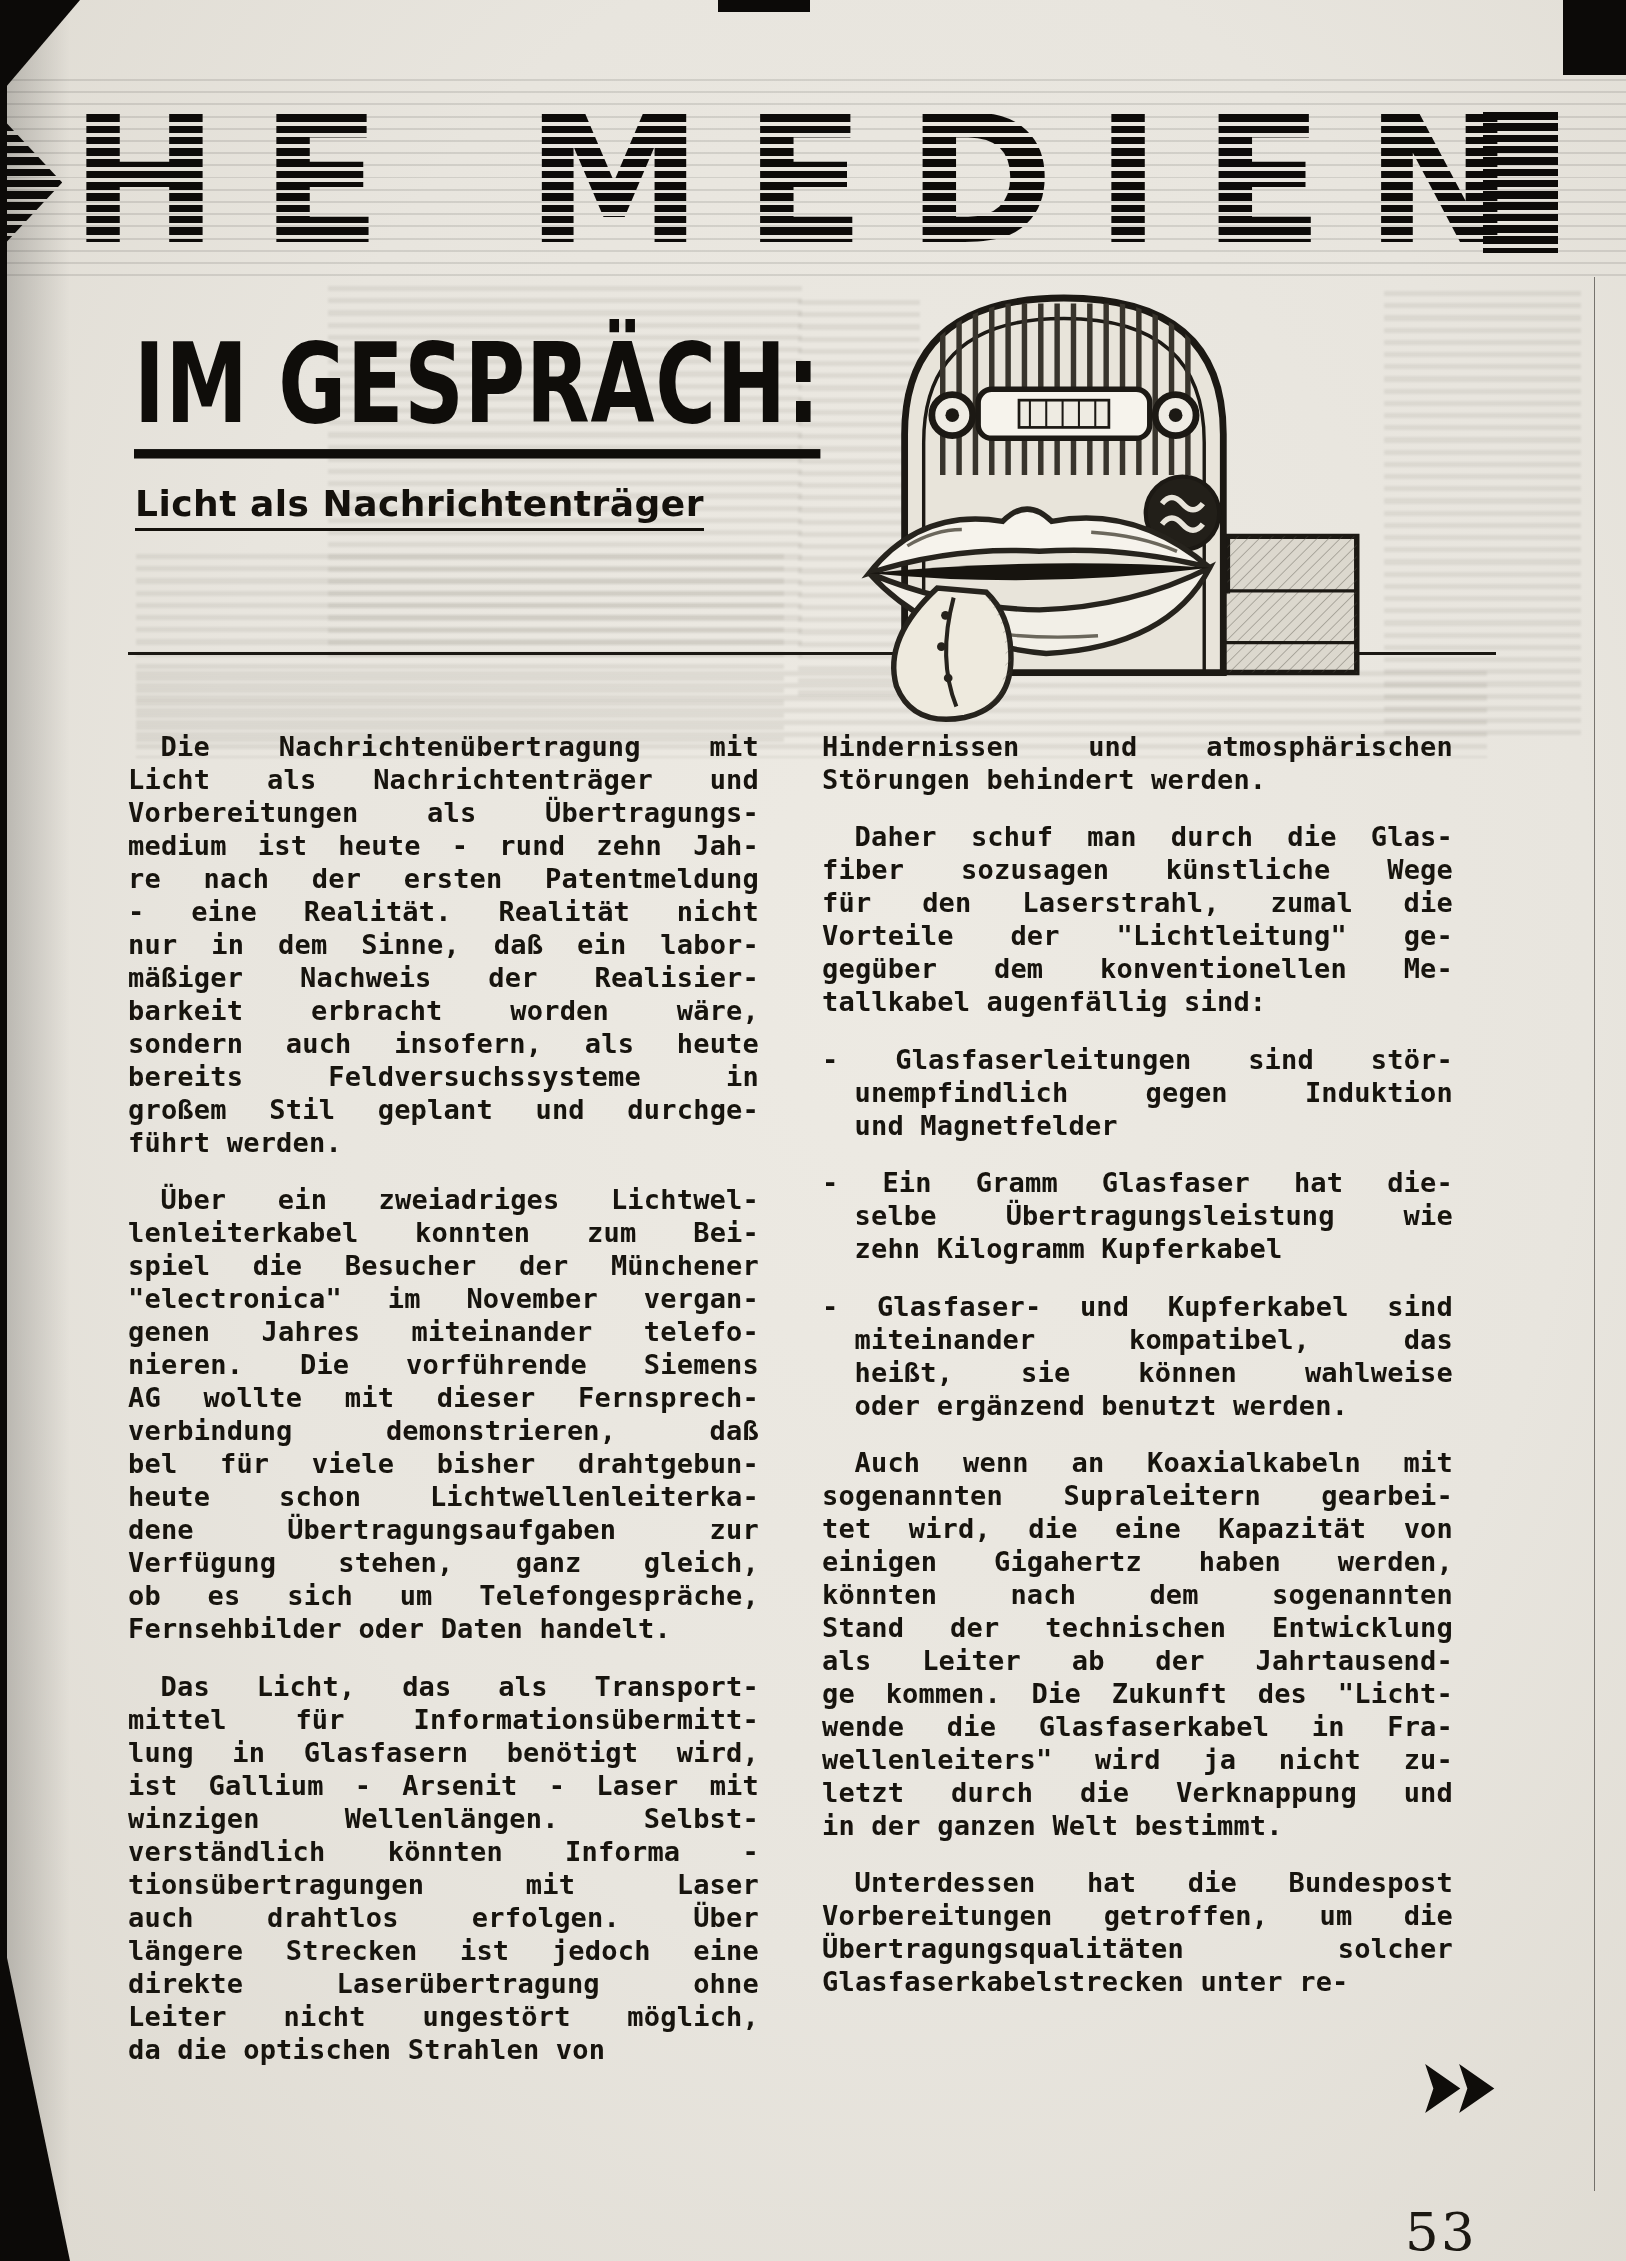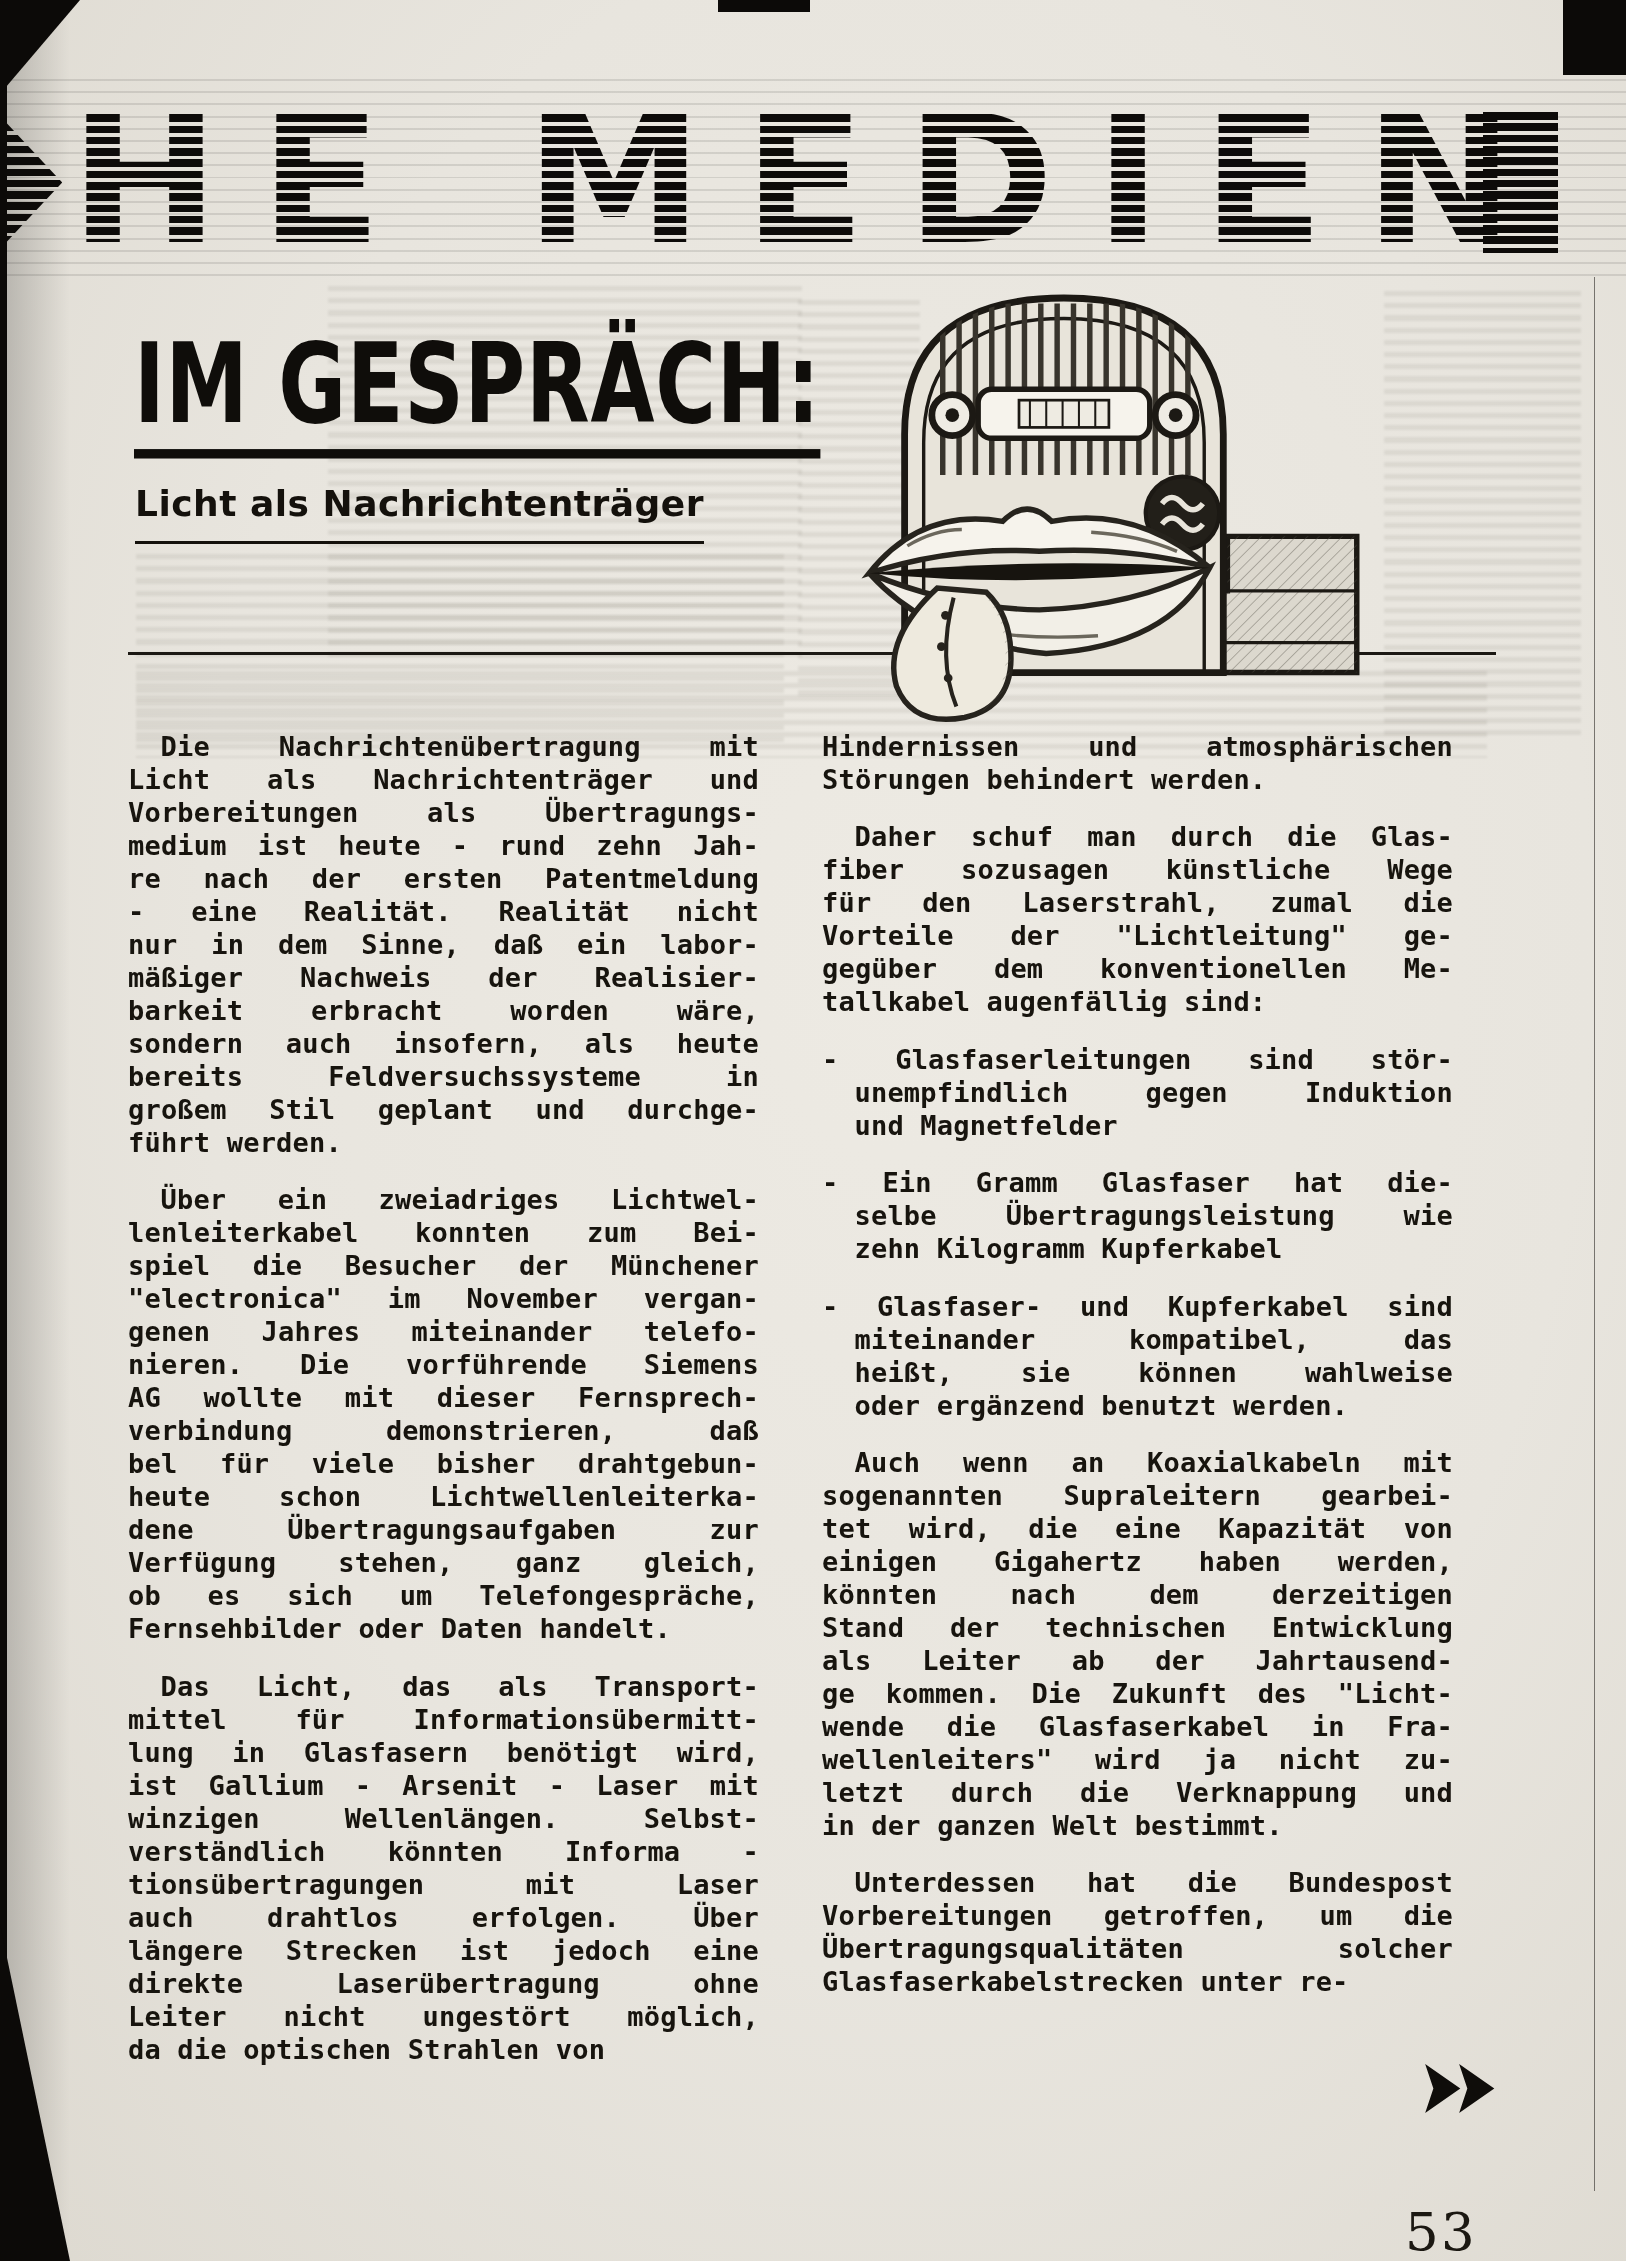--- a/index.html
+++ b/index.html
@@ -46,21 +46,21 @@
     position:absolute;left:134px;top:324px;
     font-family:"DejaVu Sans","Liberation Sans",sans-serif;
     font-weight:bold;font-size:94px;line-height:101px;white-space:nowrap;
     color:#0f0d0a;border-bottom:8px solid #0f0d0a;padding-bottom:4.7px;
     transform:scale(.88,1.18);transform-origin:left top;letter-spacing:0.9px;
   }
   .subtitle{
     position:absolute;left:135px;top:483px;
     font-family:"DejaVu Sans","Liberation Sans",sans-serif;
     font-weight:bold;font-size:36px;line-height:42px;white-space:nowrap;
-    color:#14110c;border-bottom:3.8px solid #14110c;padding-bottom:16px;letter-spacing:0.5px;
+    color:#14110c;border-bottom:3.8px solid #14110c;padding-bottom:3px;letter-spacing:0.5px;
   }
   .rule{position:absolute;left:128px;top:652px;width:1368px;height:2.8px;background:#1b1813;}
   
   .illustration{position:absolute;left:812px;top:256px;width:572px;height:479px;z-index:3;}
   
   .col{position:absolute;top:730px;width:631px;z-index:4;
     font-size:27px;font-weight:bold;line-height:33px;letter-spacing:0.2px;
     font-variant-ligatures:none;color:#17140e;}
   .col-left{left:128px;}
   .col-right{left:822px;}
@@ -254,21 +254,21 @@
         <div class="line first">- Glasfaser- und Kupferkabel sind</div>
         <div class="line">miteinander kompatibel, das</div>
         <div class="line">heißt, sie können wahlweise</div>
         <div class="line last">oder ergänzend benutzt werden.</div>
       </div>
       <div class="para indent">
         <div class="line first">Auch wenn an Koaxialkabeln mit</div>
         <div class="line">sogenannten Supraleitern gearbei-</div>
         <div class="line">tet wird, die eine Kapazität von</div>
         <div class="line">einigen Gigahertz haben werden,</div>
-        <div class="line">könnten nach dem derzeitigen</div>
+        <div class="line">könnten nach dem sogenannten</div>
         <div class="line">Stand der technischen Entwicklung</div>
         <div class="line">als Leiter ab der Jahrtausend-</div>
         <div class="line">ge kommen. Die Zukunft des "Licht-</div>
         <div class="line">wende die Glasfaserkabel in Fra-</div>
         <div class="line">wellenleiters" wird ja nicht zu-</div>
         <div class="line">letzt durch die Verknappung und</div>
         <div class="line last">in der ganzen Welt bestimmt.</div>
       </div>
       <div class="para indent">
         <div class="line first">Unterdessen hat die Bundespost</div>

